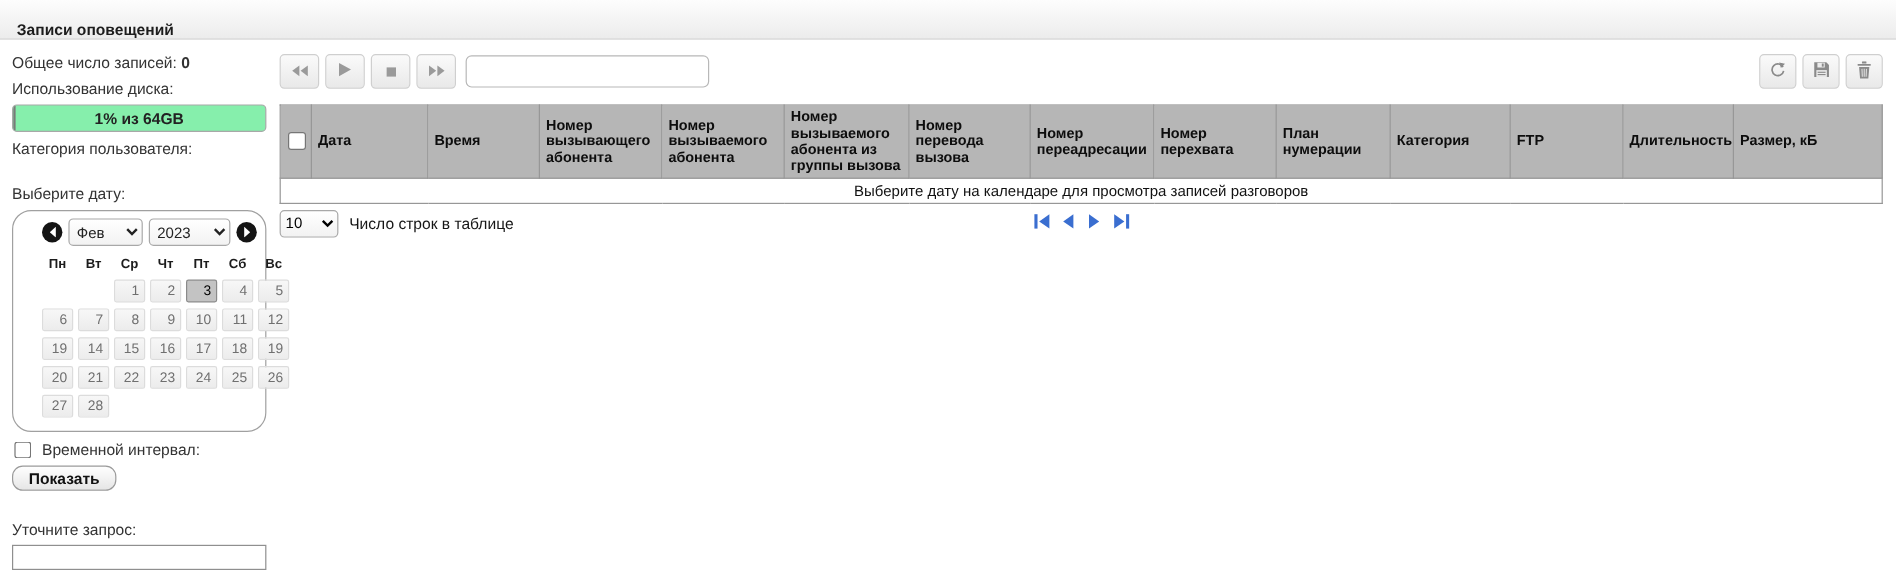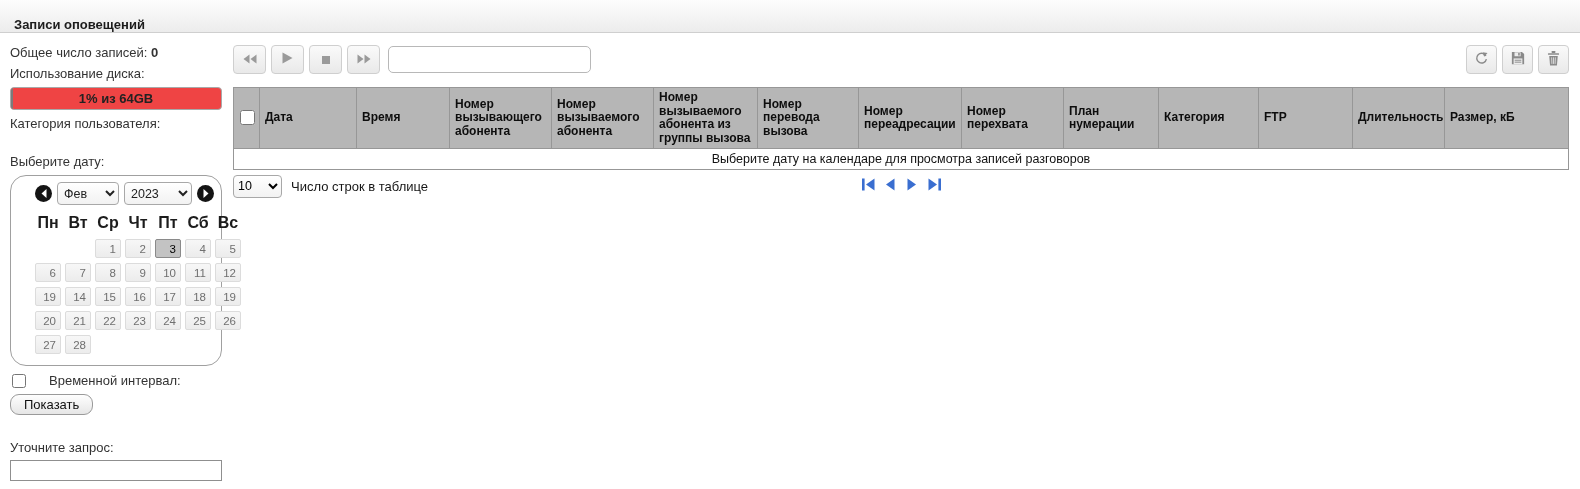--- a/index.html
+++ b/index.html
@@ -16,58 +16,58 @@
   }
   .topbar .title { font-weight:bold; font-size:13px; color:#1c1c1c; }
 
   .page { display:flex; }
 
   
   .sidebar { width:212px; margin-left:10px; margin-top:12px; flex:none; }
   .s-line { margin:0 0 5px 0; line-height:16px; color:#333; }
   .diskbox {
     position:relative; height:23px; border:1px solid #a8a8a8; border-radius:4px;
-    background:#ef4444; margin:4px 0 6px 0; overflow:hidden;
+    background:#86efac; margin:4px 0 6px 0; overflow:hidden;
   }
   .diskfill { position:absolute; left:0; top:0; bottom:0; width:1%; min-width:2px; background:#7a7a7a; }
   .disktext { position:absolute; left:0; right:0; top:3px; text-align:center; font-weight:bold; font-size:13px; color:#222; }
 
   .datelabel { margin-top:22px; margin-bottom:6px; color:#333; }
 
   .calendar { border:1px solid #a0a0a0; border-radius:16px; padding:6px 4px 7px 21px; width:212px; background:#fff; }
   .cal-nav { display:flex; align-items:center; gap:5px; padding:0 3px; }
   .cal-circ {
     width:17px; height:17px; border-radius:50%; background:#141414; border:none;
     display:flex; align-items:center; justify-content:center; padding:0; cursor:pointer; flex:none;
   }
   .cal-sel {
     height:23px; border:1px solid #a8a8a8; border-radius:4px; background:linear-gradient(#fff,#f2f2f2);
     font-size:12.5px; font-family:"Liberation Sans",sans-serif; color:#222; padding:0 2px;
   }
   .cal-month { flex:1; min-width:0; }
   .cal-year { width:68px; flex:none; }
   .cal-grid { border-collapse:separate; border-spacing:2px 3px; margin:5px auto 0 auto; }
-  .cal-grid th { font-size:16px; font-weight:bold; color:#1c1c1c; width:26px; padding:1px 0 3px 0; text-align:center; }
+  .cal-grid th { font-size:11px; font-weight:bold; color:#1c1c1c; width:26px; padding:1px 0 3px 0; text-align:center; }
   .day {
     width:26px; height:19px; border:1px solid #dcdcdc; border-radius:2px;
     background:linear-gradient(#f7f7f7,#ececec); color:#6f6f6f;
     font-size:11.5px; font-family:"Liberation Sans",sans-serif;
     text-align:right; padding:0 4px 0 0; cursor:pointer; display:block;
   }
   .day.sel { background:#c3c3c3; border:1px solid #8a8a8a; color:#000; }
 
-  .interval-row { display:flex; align-items:center; gap:23px; margin-top:7px; color:#333; }
+  .interval-row { display:flex; align-items:center; gap:9px; margin-top:7px; color:#333; }
   .interval-row input { width:14px; height:14px; margin:0 0 0 2px; }
 
   .btn {
     border:1px solid #9a9a9a; border-radius:9px; background:linear-gradient(#fefefe,#e6e6e6);
     font-size:13px; font-family:"Liberation Sans",sans-serif; color:#111;
     padding:2px 13px; cursor:pointer;
   }
-  .show-btn { margin-top:6px; }
+  .show-btn { margin-top:6px;font-weight:bold; }
   .querylabel { margin-top:25px; color:#333; }
   .query-input { width:212px; height:21px; border:1px solid #8f8f8f; margin-top:5px; padding:0 4px; font-size:12.5px; }
 
   
   .main { flex:1; margin-left:11px; margin-right:12px; }
   .toolbar { margin-top:12px; display:flex; align-items:center; gap:5px; }
   .tool-btn {
     width:33px; height:29px; border:1px solid #cfcfcf; border-radius:4px;
     background:linear-gradient(#fafafa,#e9e9e9);
     display:flex; align-items:center; justify-content:center; cursor:pointer; padding:0;

